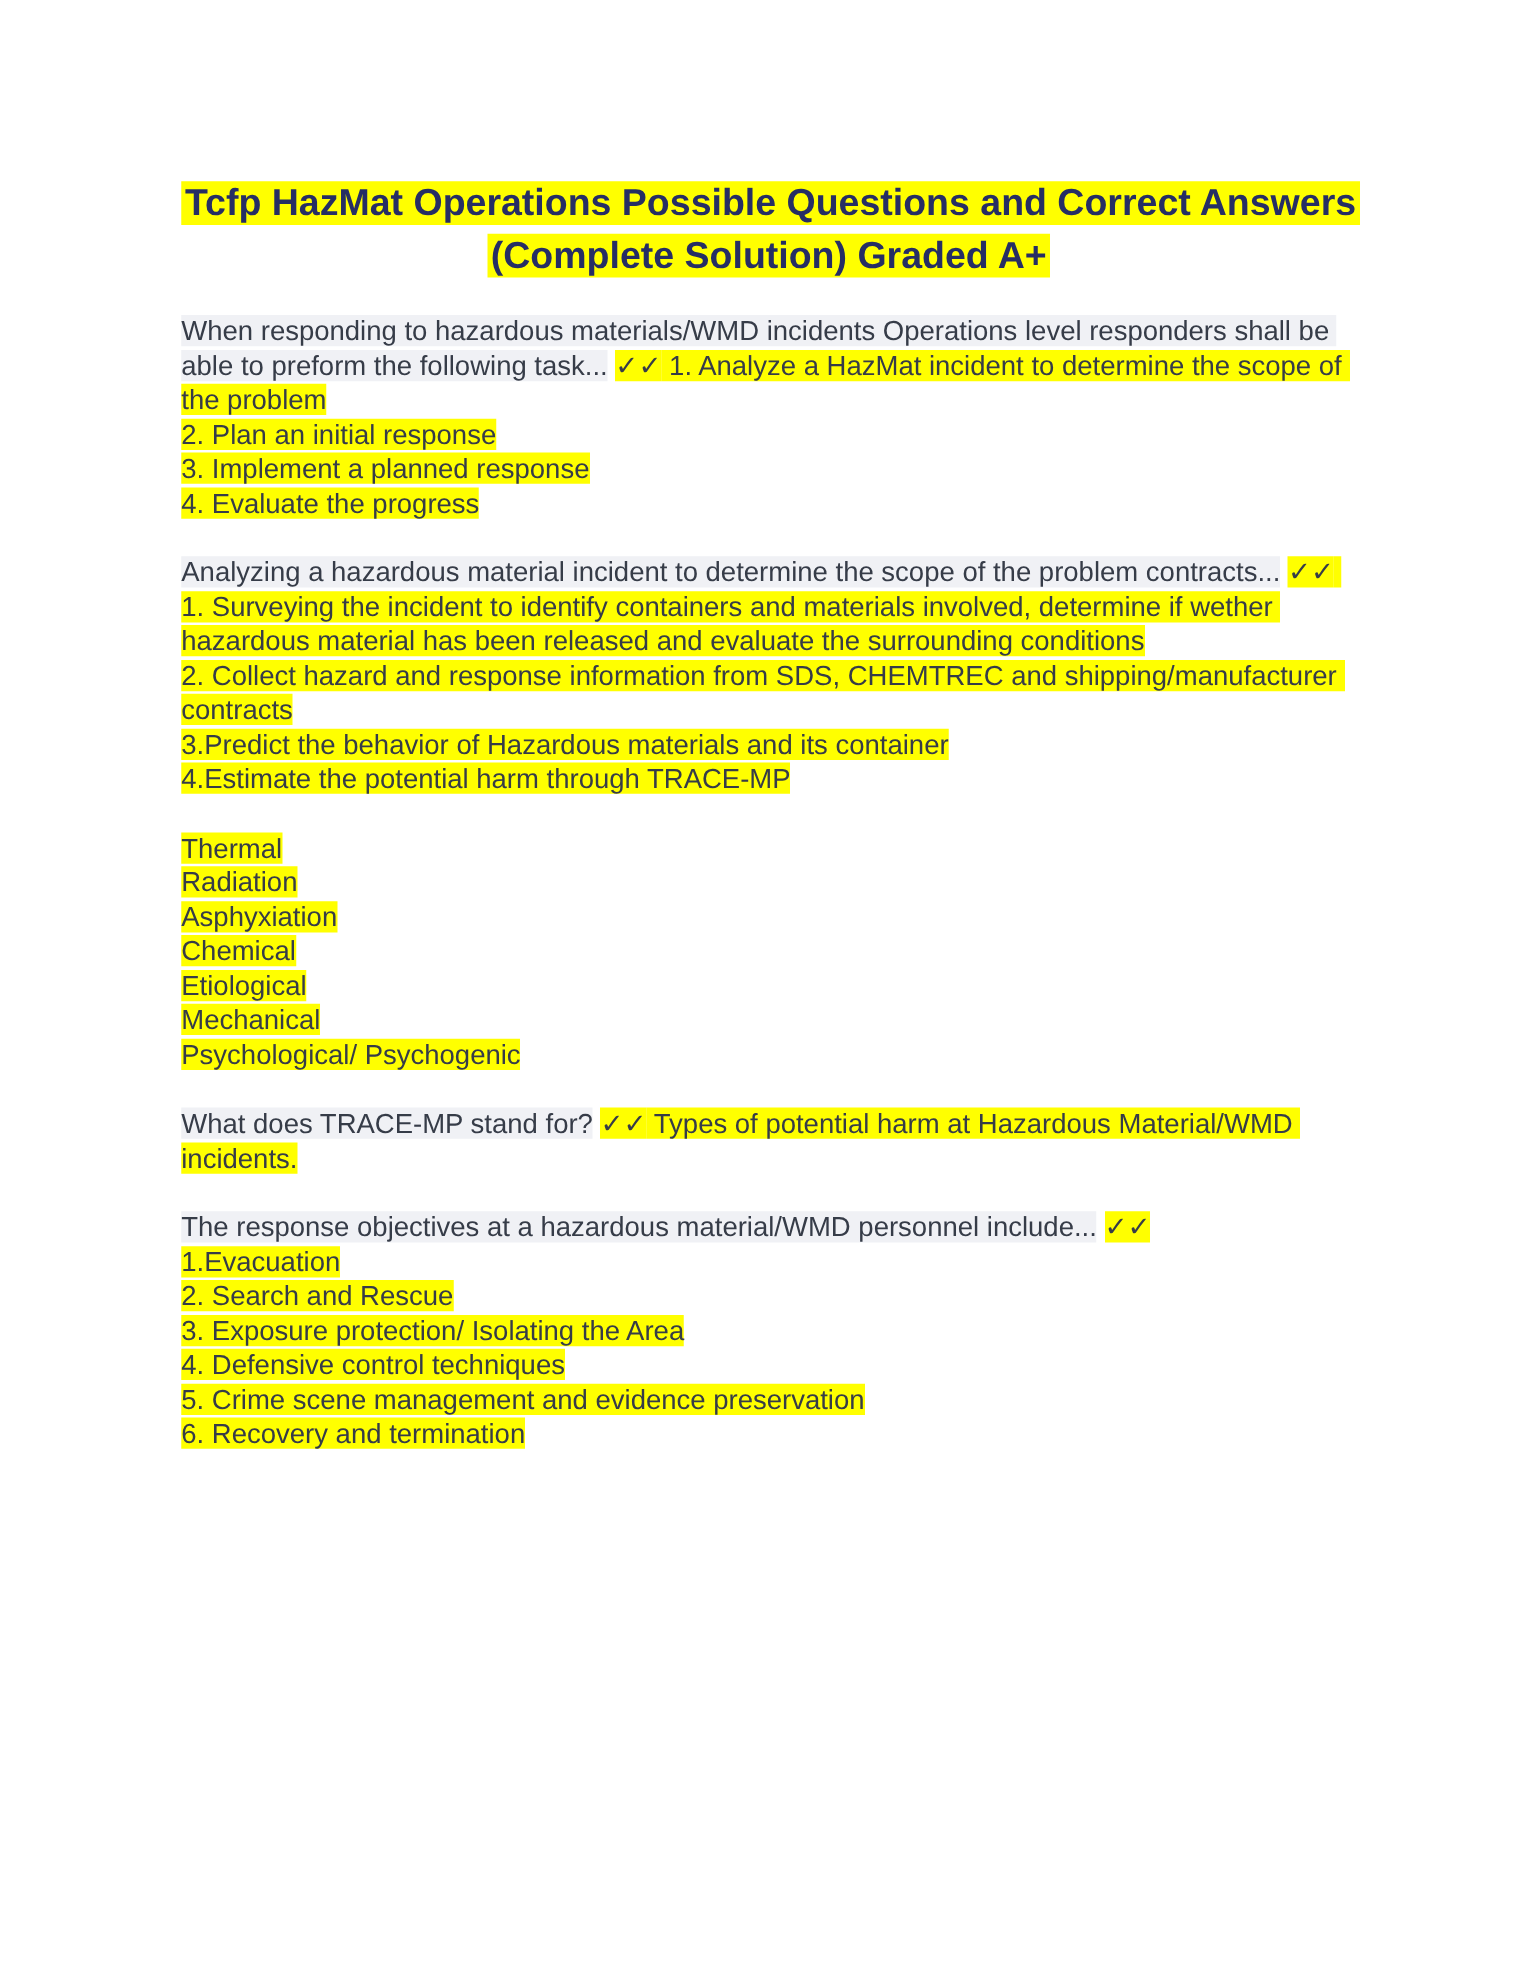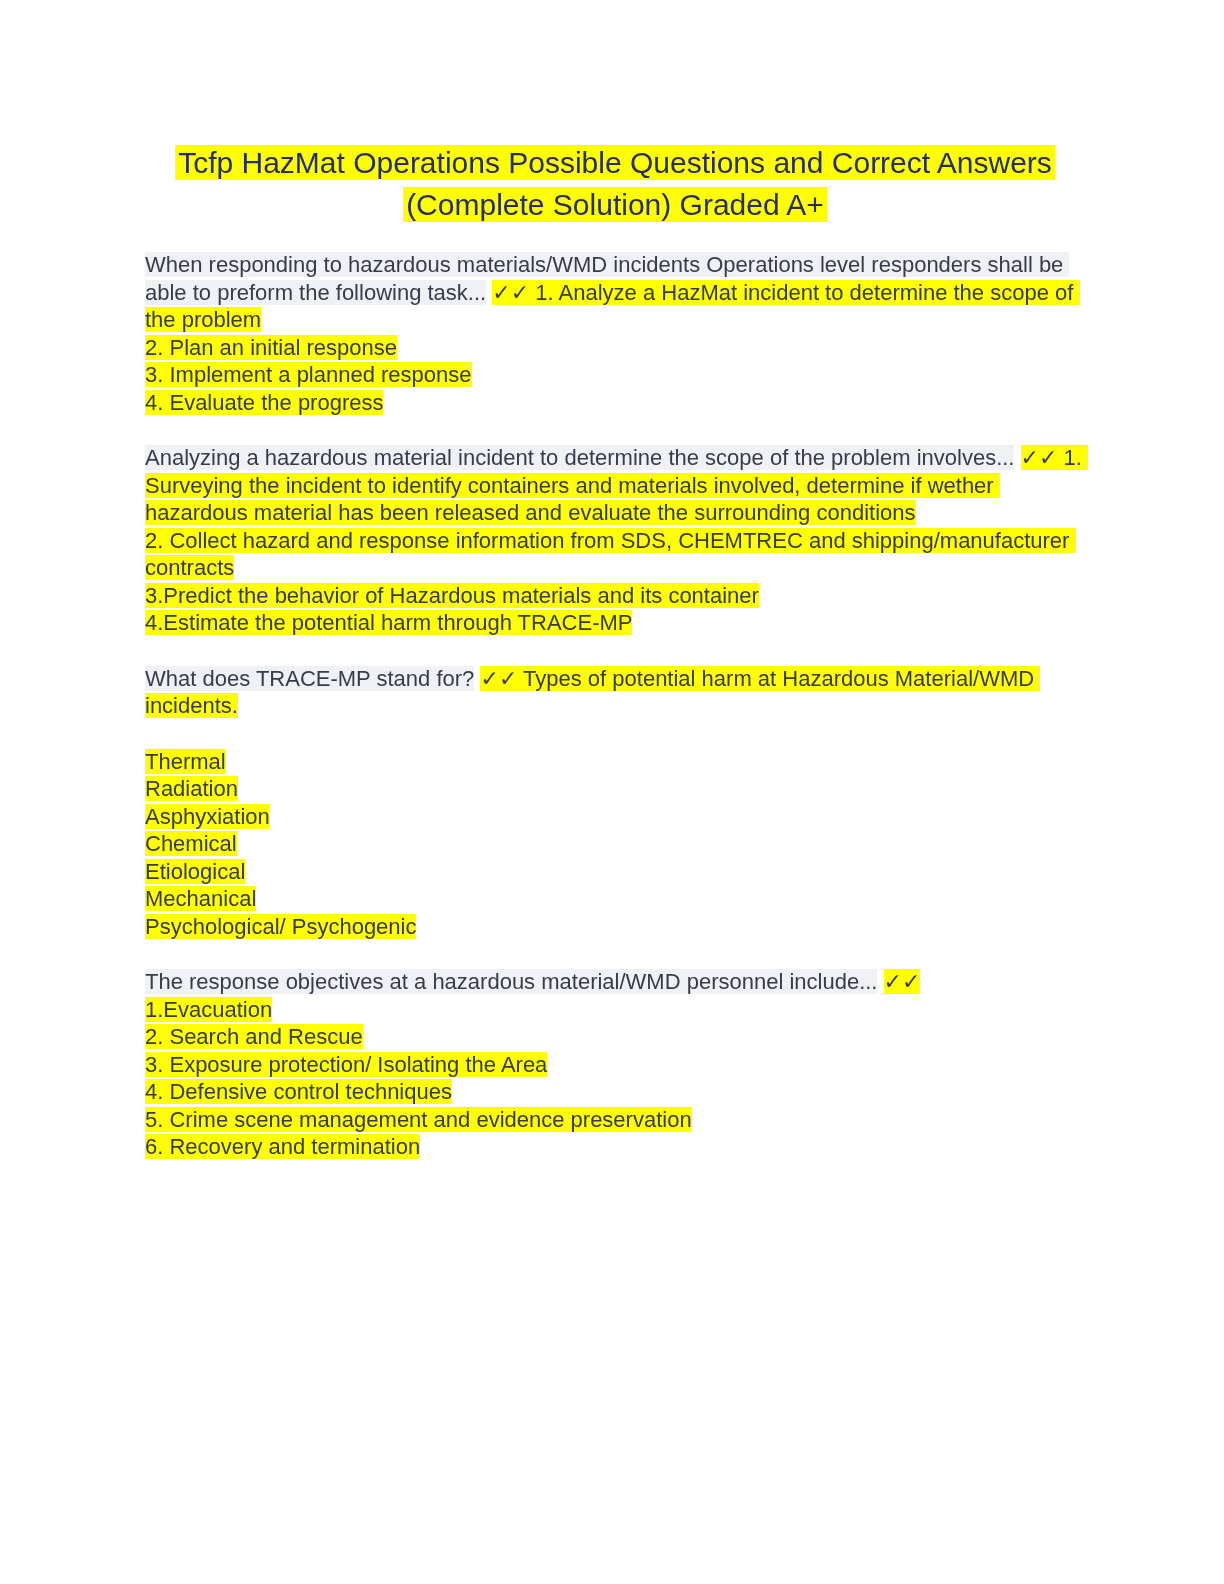--- a/index.html
+++ b/index.html
@@ -21,21 +21,21 @@
     height: 1584px;
     background: var(--page-bg);
     padding: 142px 144px 0 145px;
     overflow: hidden;
   }
   .doc-title {
     width: 940px;
     text-align: center;
     font-size: 30px;
     line-height: 1.4;
-    font-weight: 400;
+    font-weight: 700;
     color: var(--title-color);
     margin: 0 0 25px 0;
   }
   .title-hl {
     background: var(--hl-yellow);
     padding: 1px 3px;
     -webkit-box-decoration-break: clone;
     box-decoration-break: clone;
   }
   .qa-list { width: 940px; }
@@ -53,32 +53,32 @@
 </head>
 <body>
 
 <div class="page">
   <h1 class="doc-title"><span class="title-hl">Tcfp HazMat Operations Possible Questions and Correct Answers (Complete Solution) Graded A+</span></h1>
   <main class="qa-list">
       <p class="qa-block"><span class="seg-q">When responding to hazardous materials/WMD incidents Operations level responders shall be able to preform the following task...</span><span class="seg-sp"> </span><span class="seg-chk">✓✓</span><span class="seg-a"> 1. Analyze a HazMat incident to determine the scope of the problem
 2. Plan an initial response
 3. Implement a planned response
 4. Evaluate the progress</span></p>
-      <p class="qa-block"><span class="seg-q">Analyzing a hazardous material incident to determine the scope of the problem involves...</span><span class="seg-sp"> </span><span class="seg-chk">✓✓</span><span class="seg-a"> 1. Surveying the incident to identify containers and materials involved, determine if wether hazardous material has been released and evaluate the surrounding conditions
+      <p class="qa-block"><span class="seg-q">Analyzing a hazardous material incident to determine the scope of the problem contracts...</span><span class="seg-sp"> </span><span class="seg-chk">✓✓</span><span class="seg-a"> 1. Surveying the incident to identify containers and materials involved, determine if wether hazardous material has been released and evaluate the surrounding conditions
 2. Collect hazard and response information from SDS, CHEMTREC and shipping/manufacturer contracts
 3.Predict the behavior of Hazardous materials and its container
 4.Estimate the potential harm through TRACE-MP</span></p>
-      <p class="qa-block"><span class="seg-q">What does TRACE-MP stand for?</span><span class="seg-sp"> </span><span class="seg-chk">✓✓</span><span class="seg-a"> Types of potential harm at Hazardous Material/WMD incidents.</span></p>
       <p class="qa-block"><span class="seg-a">Thermal
 Radiation
 Asphyxiation
 Chemical
 Etiological
 Mechanical
 Psychological/ Psychogenic</span></p>
+      <p class="qa-block"><span class="seg-q">What does TRACE-MP stand for?</span><span class="seg-sp"> </span><span class="seg-chk">✓✓</span><span class="seg-a"> Types of potential harm at Hazardous Material/WMD incidents.</span></p>
       <p class="qa-block"><span class="seg-q">The response objectives at a hazardous material/WMD personnel include...</span><span class="seg-sp"> </span><span class="seg-chk">✓✓</span><span class="seg-a">
 1.Evacuation
 2. Search and Rescue
 3. Exposure protection/ Isolating the Area
 4. Defensive control techniques
 5. Crime scene management and evidence preservation
 6. Recovery and termination</span></p>
     </main>
 </div>
 

